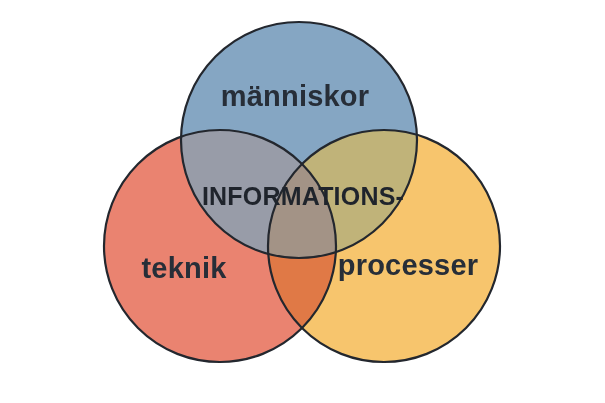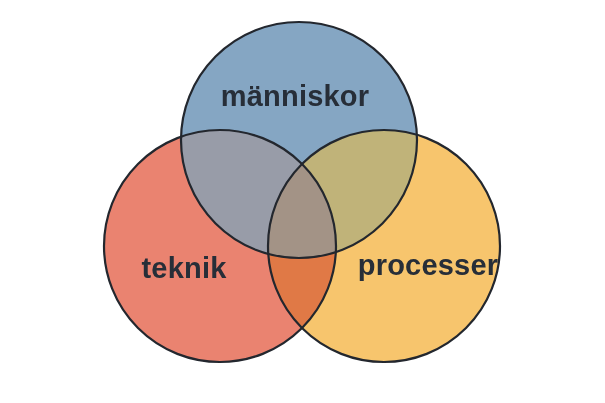--- a/index.html
+++ b/index.html
@@ -75,18 +75,19 @@
 
     <circle cx="299" cy="140" r="118" fill="none" stroke-width="2.2" stroke="#23272e"></circle>
     <circle cx="220" cy="246" r="116" fill="none" stroke-width="2.2" stroke="#23272e"></circle>
     <circle cx="384" cy="246" r="116" fill="none" stroke-width="2.2" stroke="#23272e"></circle>
   </svg>
 
   <div class="vlabel" style="left: 295px; top: 96px; color: rgb(39, 46, 56);">människor</div>
 
   <div class="vlabel" style="left: 184px; top: 268px; color: rgb(39, 46, 56);">teknik</div>
 
-  <div class="vlabel" style="left: 428px; top: 265px; color: rgb(39, 46, 56);">processer</div>
+  <div class="vlabel" style="left: 408px; top: 265px; color: rgb(39, 46, 56);">processer</div>
 
   <div class="center-title" style="color: rgb(31, 36, 44);">
+    <div>INFORMATIONS-</div>
   </div>
 
 </div>
 
 </body></html>

